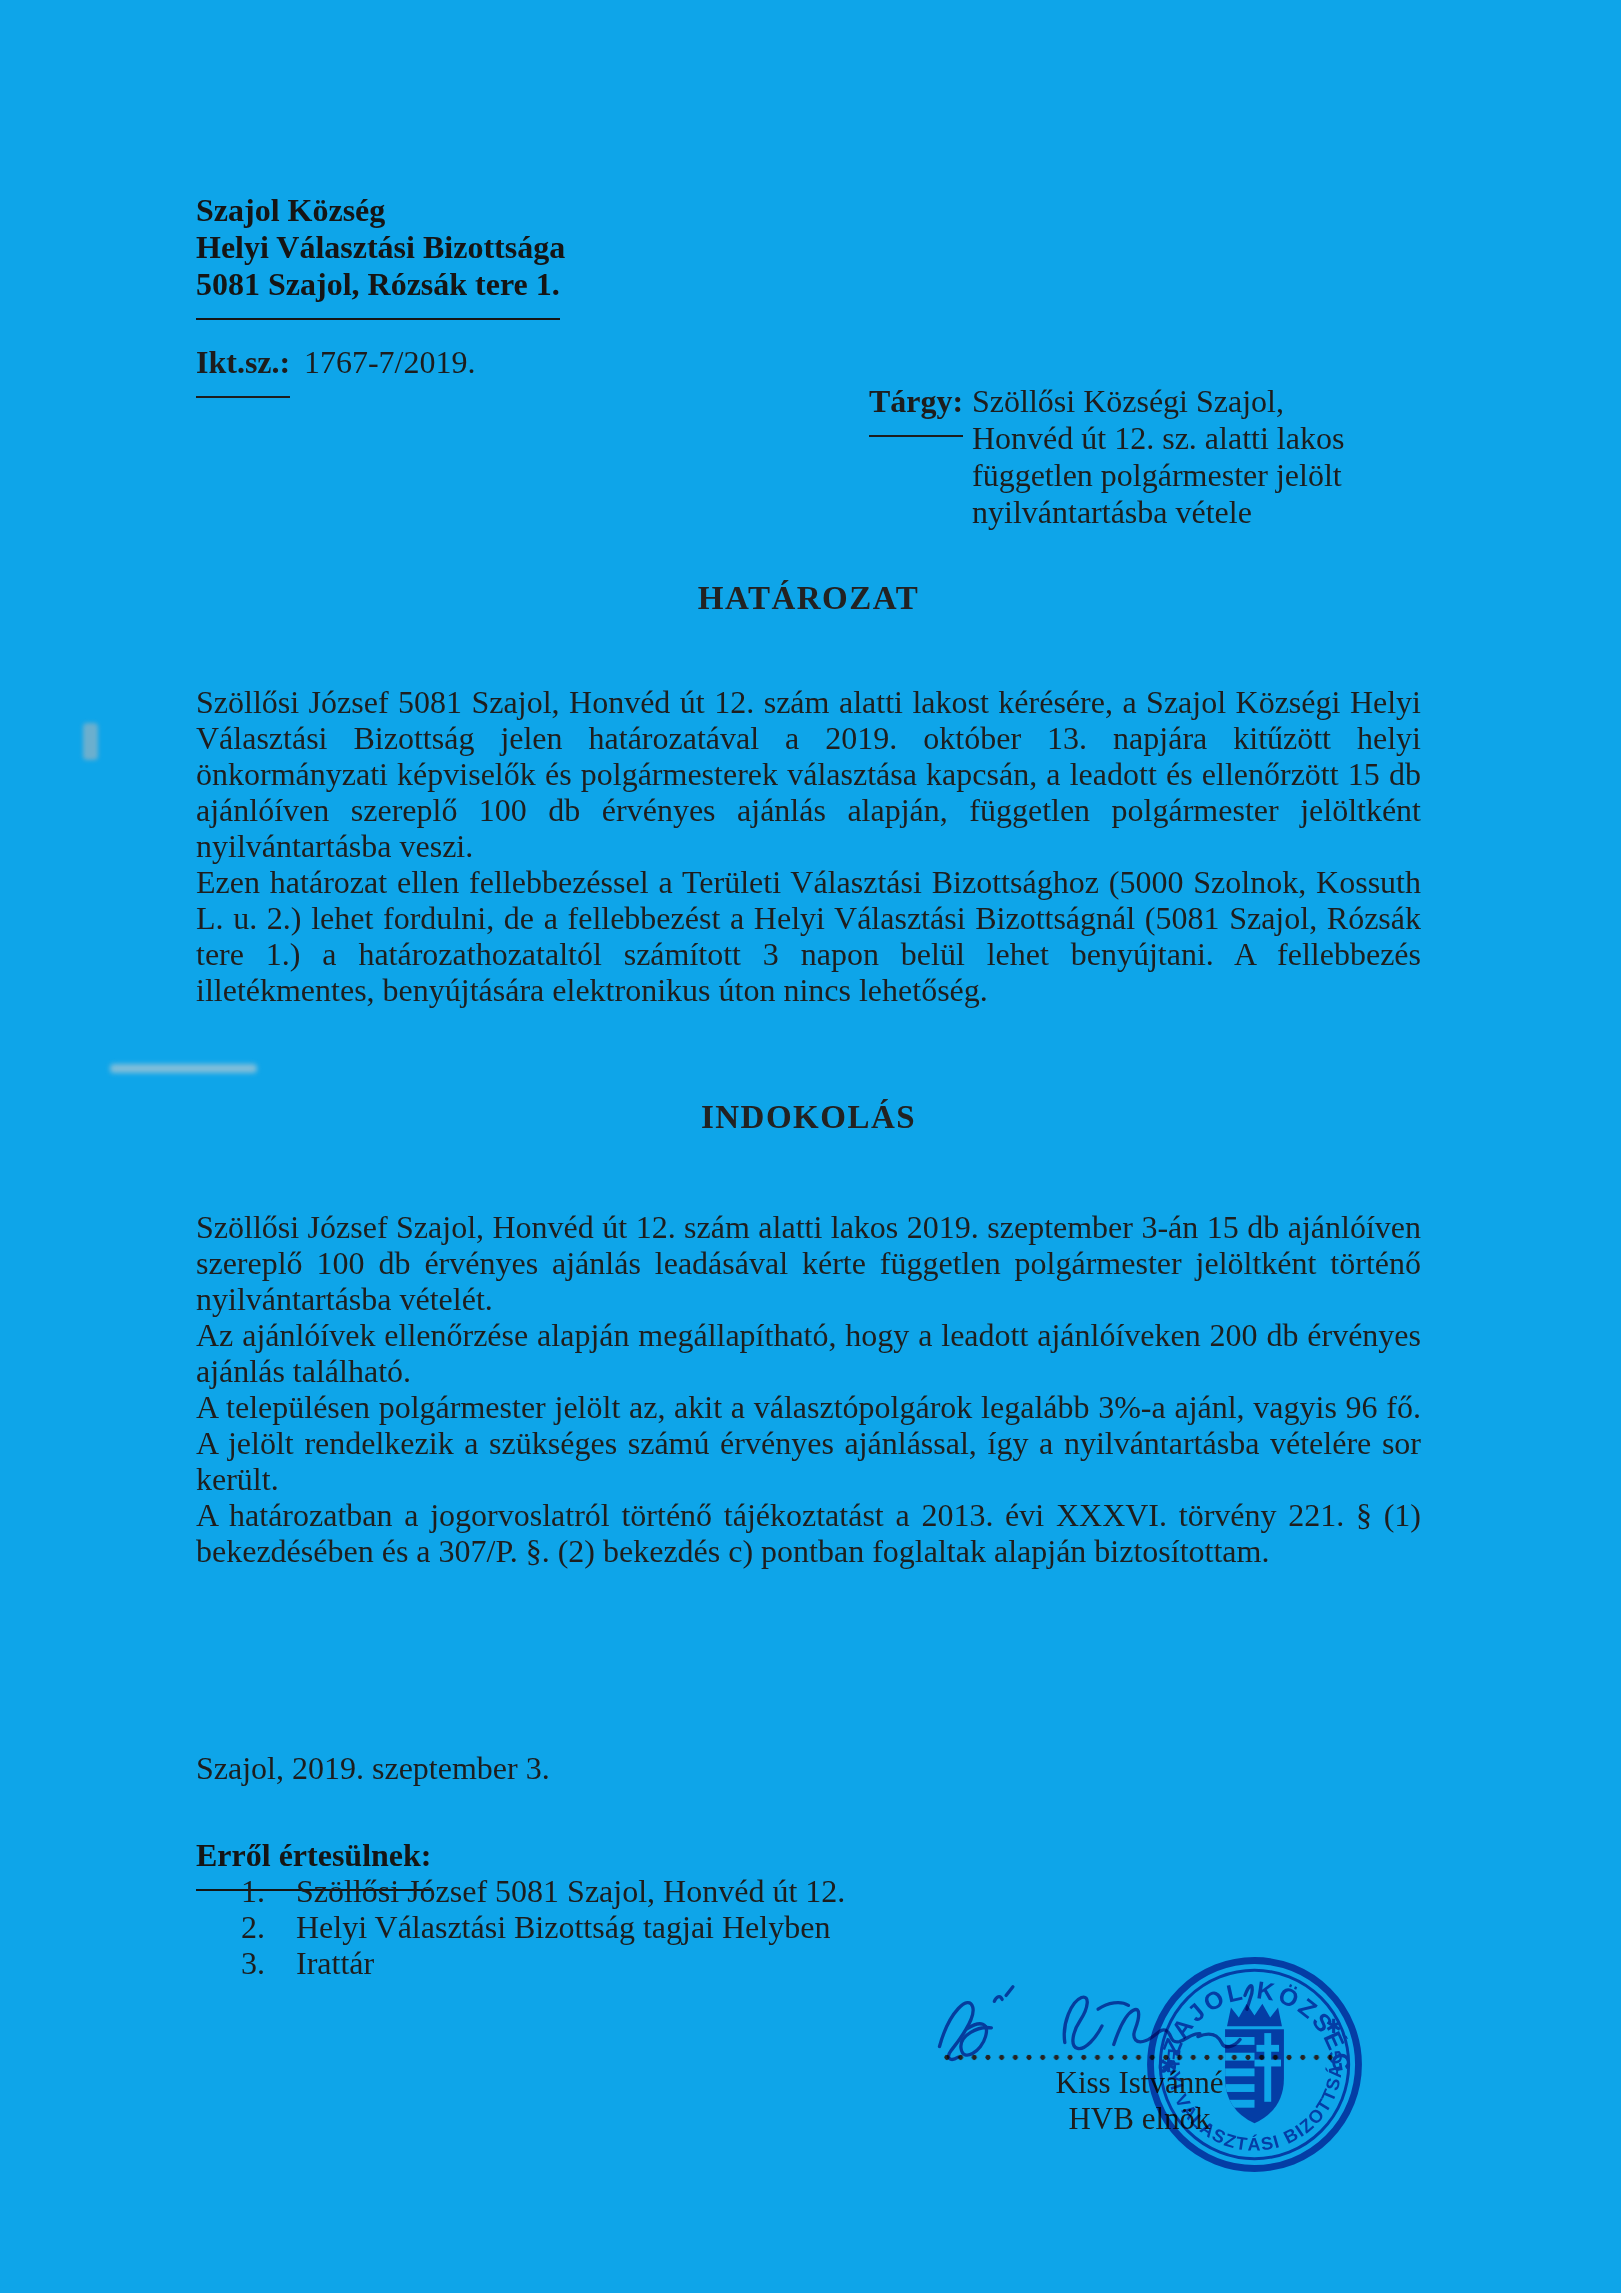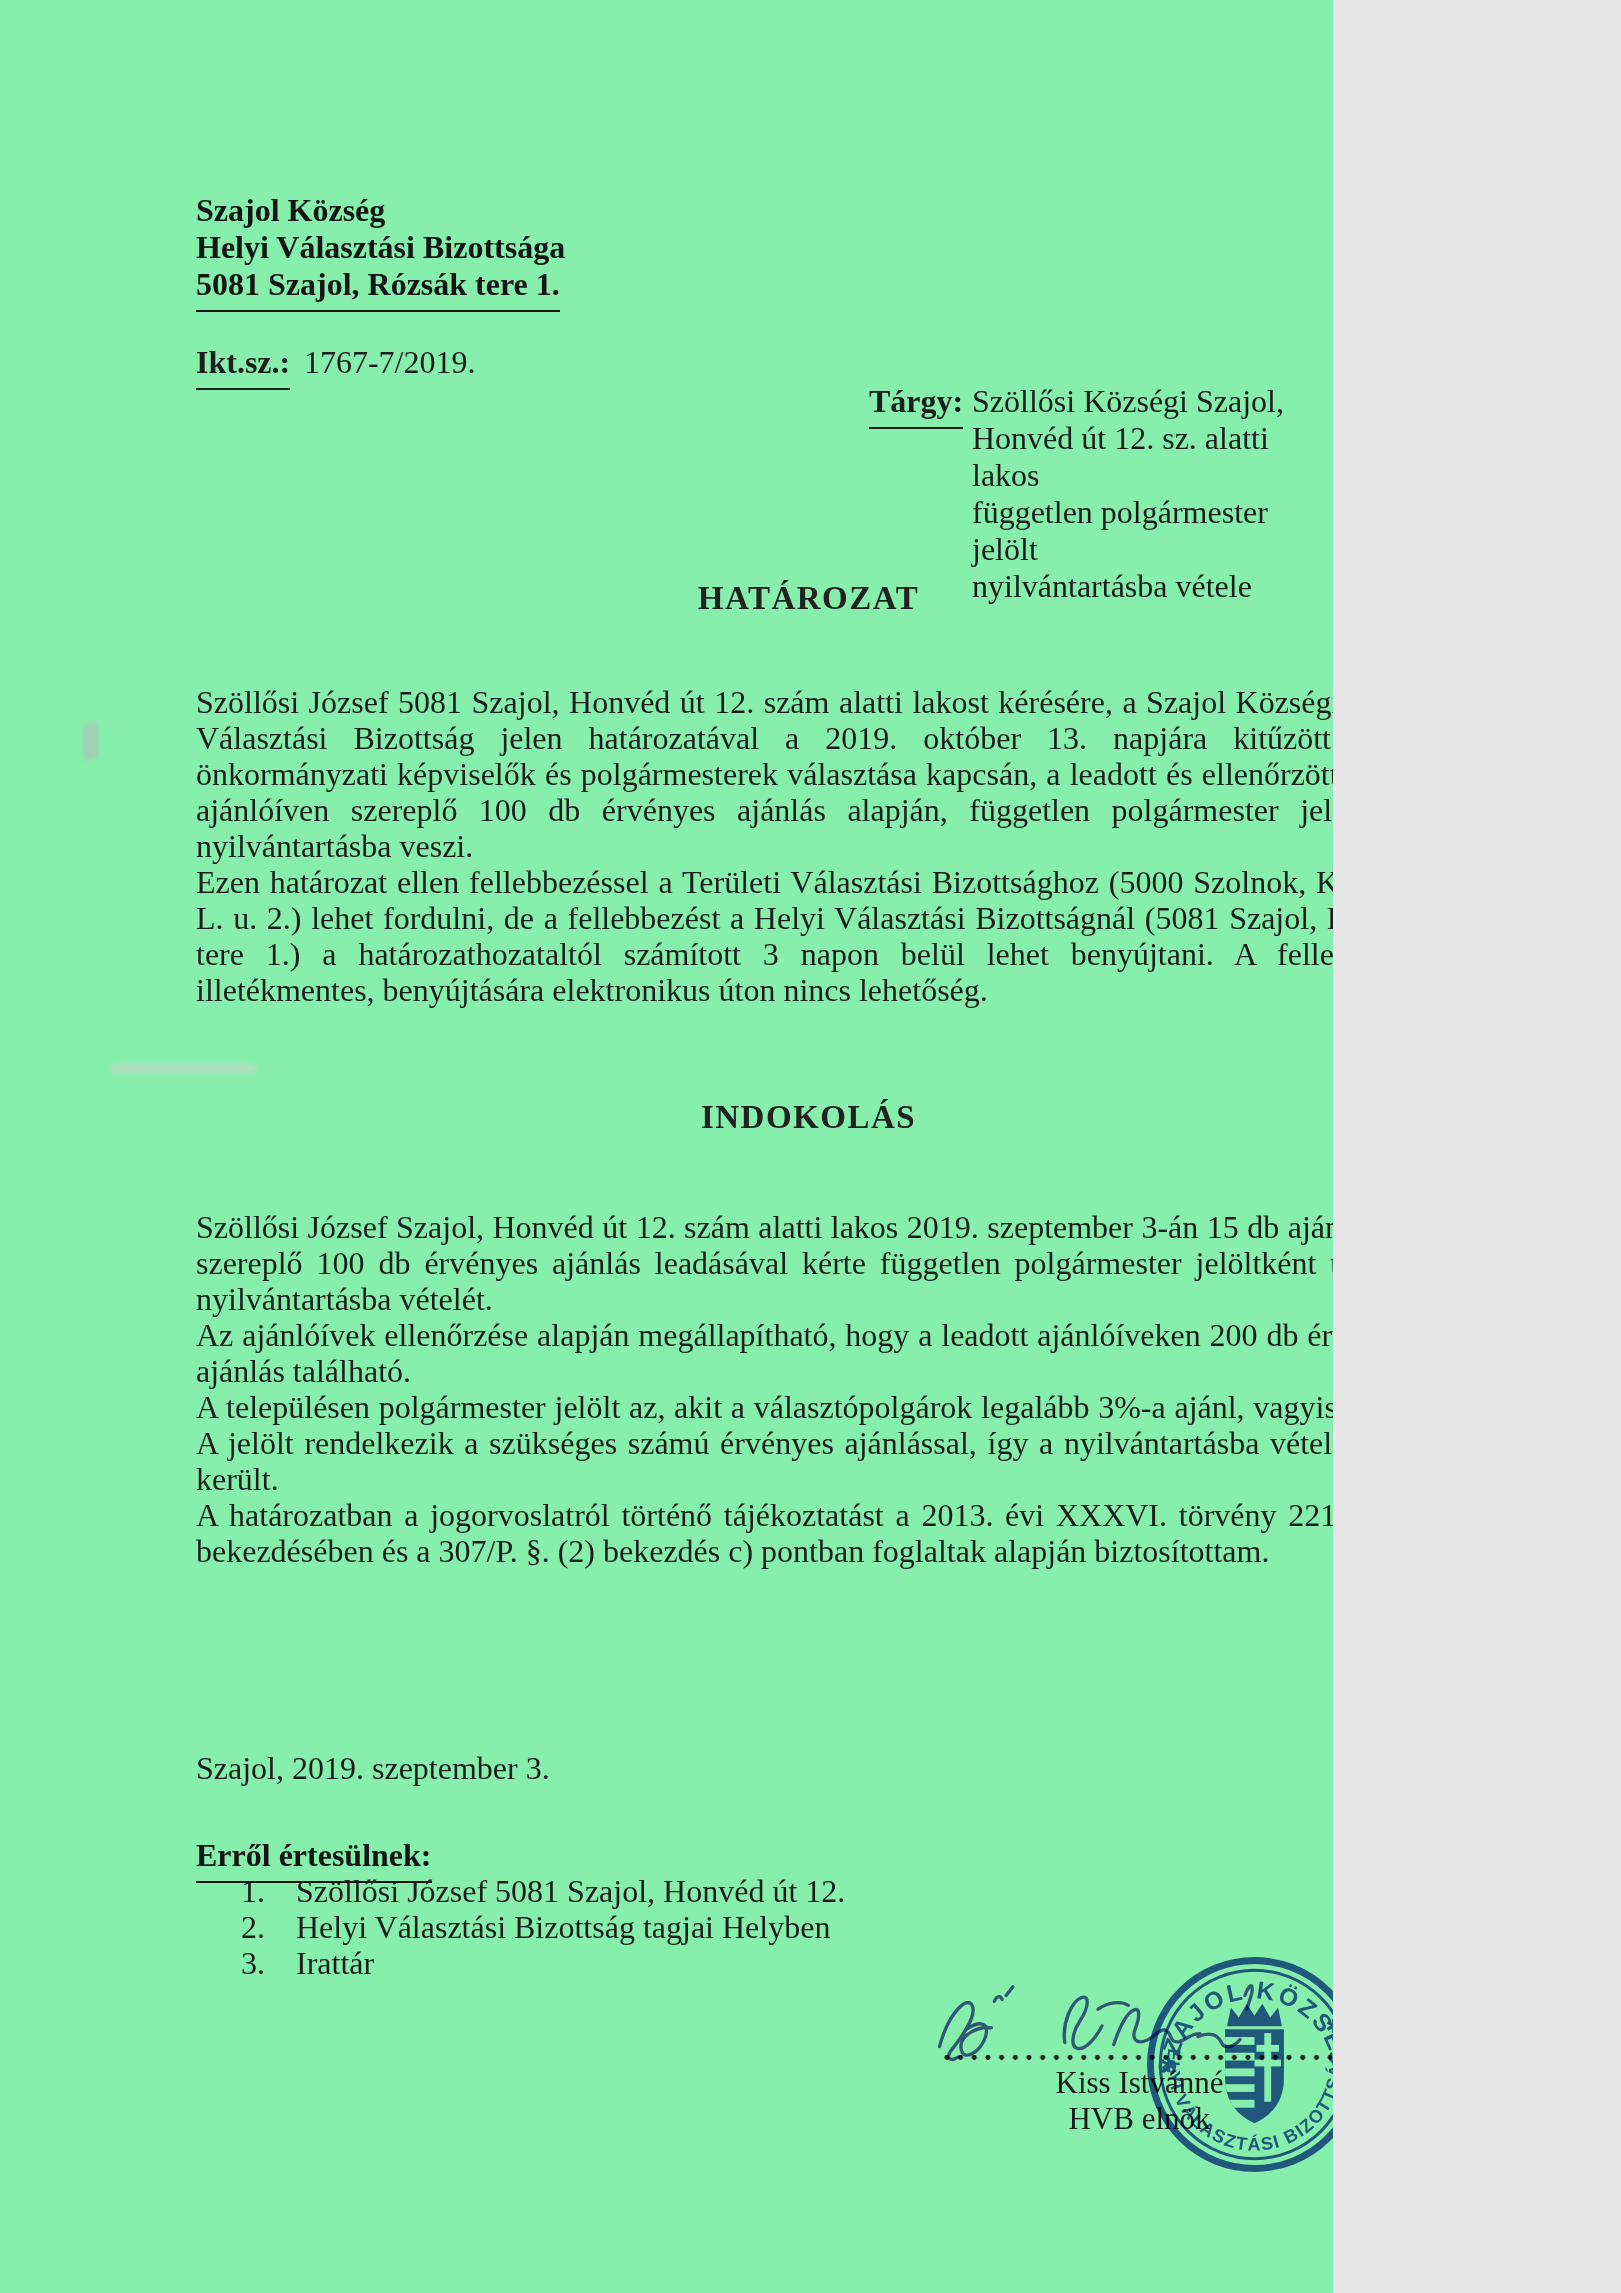--- a/index.html
+++ b/index.html
@@ -1,26 +1,26 @@
 <!DOCTYPE html>
 <html lang="hu"><head>
 <meta charset="utf-8">
 <style>
   html,body{margin:0;padding:0;background:#e8e8e8;}
   .page{
     position:relative;
-    width:1333px;height:2294px;
-    background:#86efac;
+    width:1621px;height:2294px;
+    background:#0ea5e9;
     overflow:hidden;
     font-family:"Liberation Serif","DejaVu Serif",serif;
     color:#1d1d1d;
     -webkit-font-smoothing:antialiased;
   }
   .abs{position:absolute;}
-  .u{border-bottom:2.9px solid currentColor;padding-bottom:8px;}
+  .u{border-bottom:2.9px solid currentColor;padding-bottom:16px;}
   
   .sender{left:196px;top:192px;font-size:32px;line-height:37px;font-weight:bold;color:#151515;}
   
   .refline{left:196px;top:344px;font-size:32px;line-height:37px;}
   .refline .lbl{font-weight:bold;margin-right:13.7px;text-align:right;}
   
   .subject{left:869px;top:383px;font-size:32px;line-height:37px;display:flex;align-items:flex-start;}
   .subject .lbl{font-weight:bold;flex:0 0 103px;}
   
   .sec-title{left:196px;width:1225px;text-align:center;font-size:33px;font-weight:bold;letter-spacing:1.5px;color:#222;}

